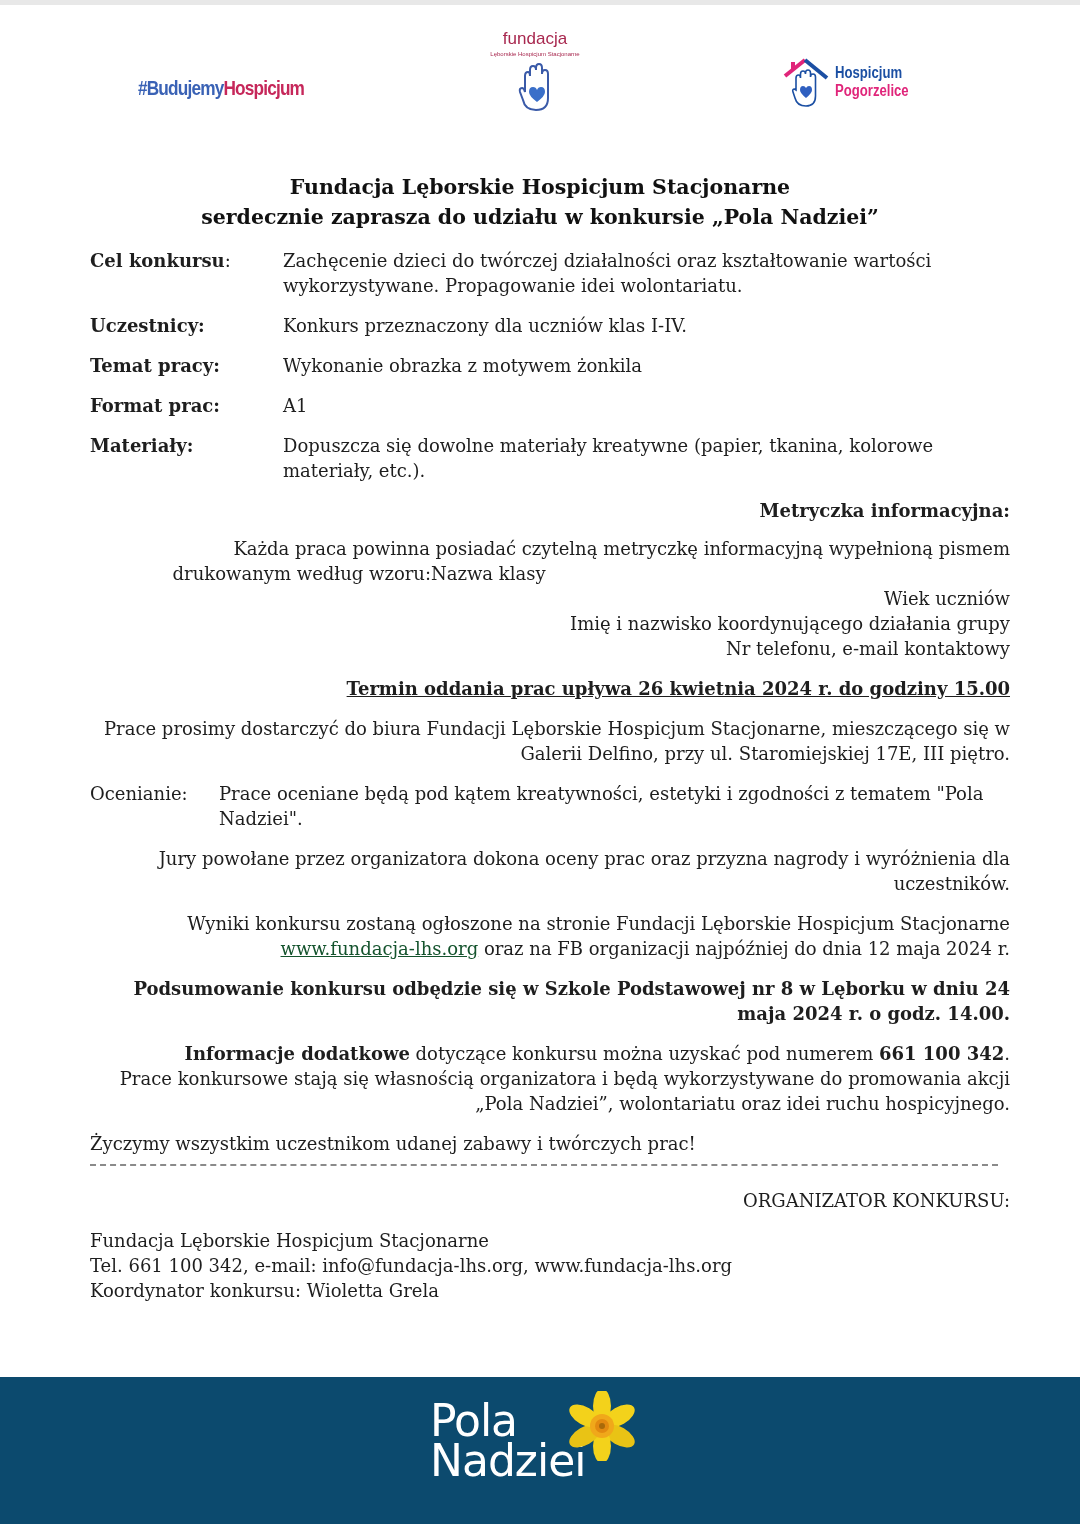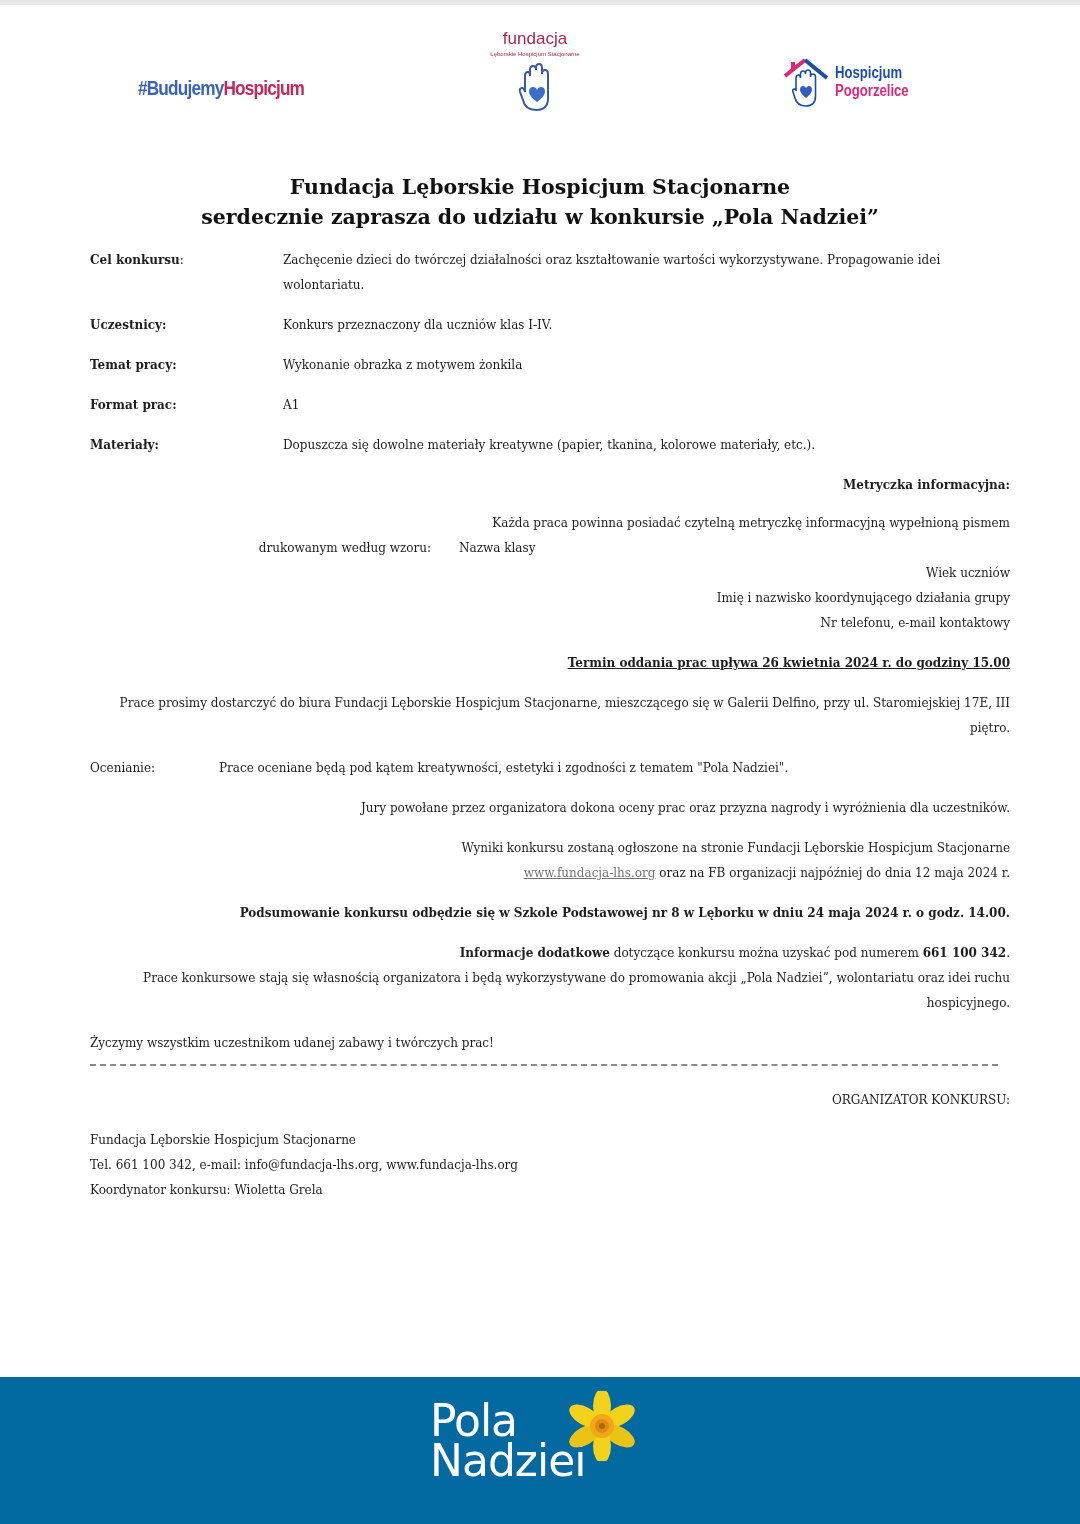--- a/index.html
+++ b/index.html
@@ -19,41 +19,41 @@
   .logo-fundacja svg { display: block; margin: 4px auto 0; }
 
   .logo-pogorzelice { position: absolute; left: 783px; top: 56px; width: 130px; height: 56px; }
   .logo-pogorzelice svg { position: absolute; left: 0; top: 0; }
   .logo-pogorzelice .t1 { position: absolute; left: 52px; top: 8px; font-family: "Liberation Sans", sans-serif; font-weight: bold; font-size: 16px; color: #1b4fa3; transform: scaleX(0.82); transform-origin: left center; line-height: 18px; }
   .logo-pogorzelice .t2 { position: absolute; left: 52px; top: 26px; font-family: "Liberation Sans", sans-serif; font-weight: bold; font-size: 16px; color: #e0257a; transform: scaleX(0.82); transform-origin: left center; line-height: 18px; }
 
   
   .title { position: absolute; left: 0; top: 172px; width: 1080px; text-align: center; font-weight: bold; font-size: 20.5px; line-height: 30px; color: #111; }
 
-  .content { position: absolute; left: 90px; top: 248px; width: 920px; font-size: 12px; line-height: 25px; }
+  .content { position: absolute; left: 90px; top: 248px; width: 920px; font-size: 18px; line-height: 25px; }
 
   .field { display: flex; margin-bottom: 15px; }
   .field .lbl { width: 193px; flex: none; font-weight: bold; }
   .field .lbl .colon { font-weight: normal; }
   .field .val { flex: 1; }
 
   .p { margin-bottom: 15px; text-align: right; }
   .bold { font-weight: bold; }
-  .metryczka-row { display: flex; gap: 28px; }
+  .metryczka-row { display: flex; }
   .metryczka-row .lead { width: 322px; flex: none; }
   .metryczka-list { margin-left: 322px; }
   .u { text-decoration: underline; }
-  .link { color: #737373; text-decoration: underline; }
+  .link { color: #14532d; text-decoration: underline; }
 
   .ocen { display: flex; margin-bottom: 15px; }
   .ocen .lbl { width: 129px; flex: none; }
 
   .sep { width: 908px; height: 0; border-top: 2px dashed #8a8a8a; margin: 8px 0 22px; }
 
-  .footer-band { position: absolute; left: 0; top: 1377px; width: 1080px; height: 147px; background: #0369a1; }
+  .footer-band { position: absolute; left: 0; top: 1377px; width: 1080px; height: 147px; background: #0c4a6e; }
   .footer-logo { position: absolute; left: 430px; top: 20px; width: 230px; height: 120px; }
   .footer-logo .pola { position: absolute; left: 0; top: 0; font-family: "DejaVu Sans", sans-serif; font-size: 44px; font-weight: 500; color: #fff; line-height: 48px; letter-spacing: -1px; }
   .footer-logo .nadziei { position: absolute; left: 0; top: 40px; font-family: "DejaVu Sans", sans-serif; font-size: 44px; font-weight: 500; color: #fff; line-height: 48px; letter-spacing: -1px; }
   .footer-logo svg { position: absolute; left: 132px; top: -6px; }
 </style>
 </head>
 <body>
 
 <div class="top-bar"></div>
 

